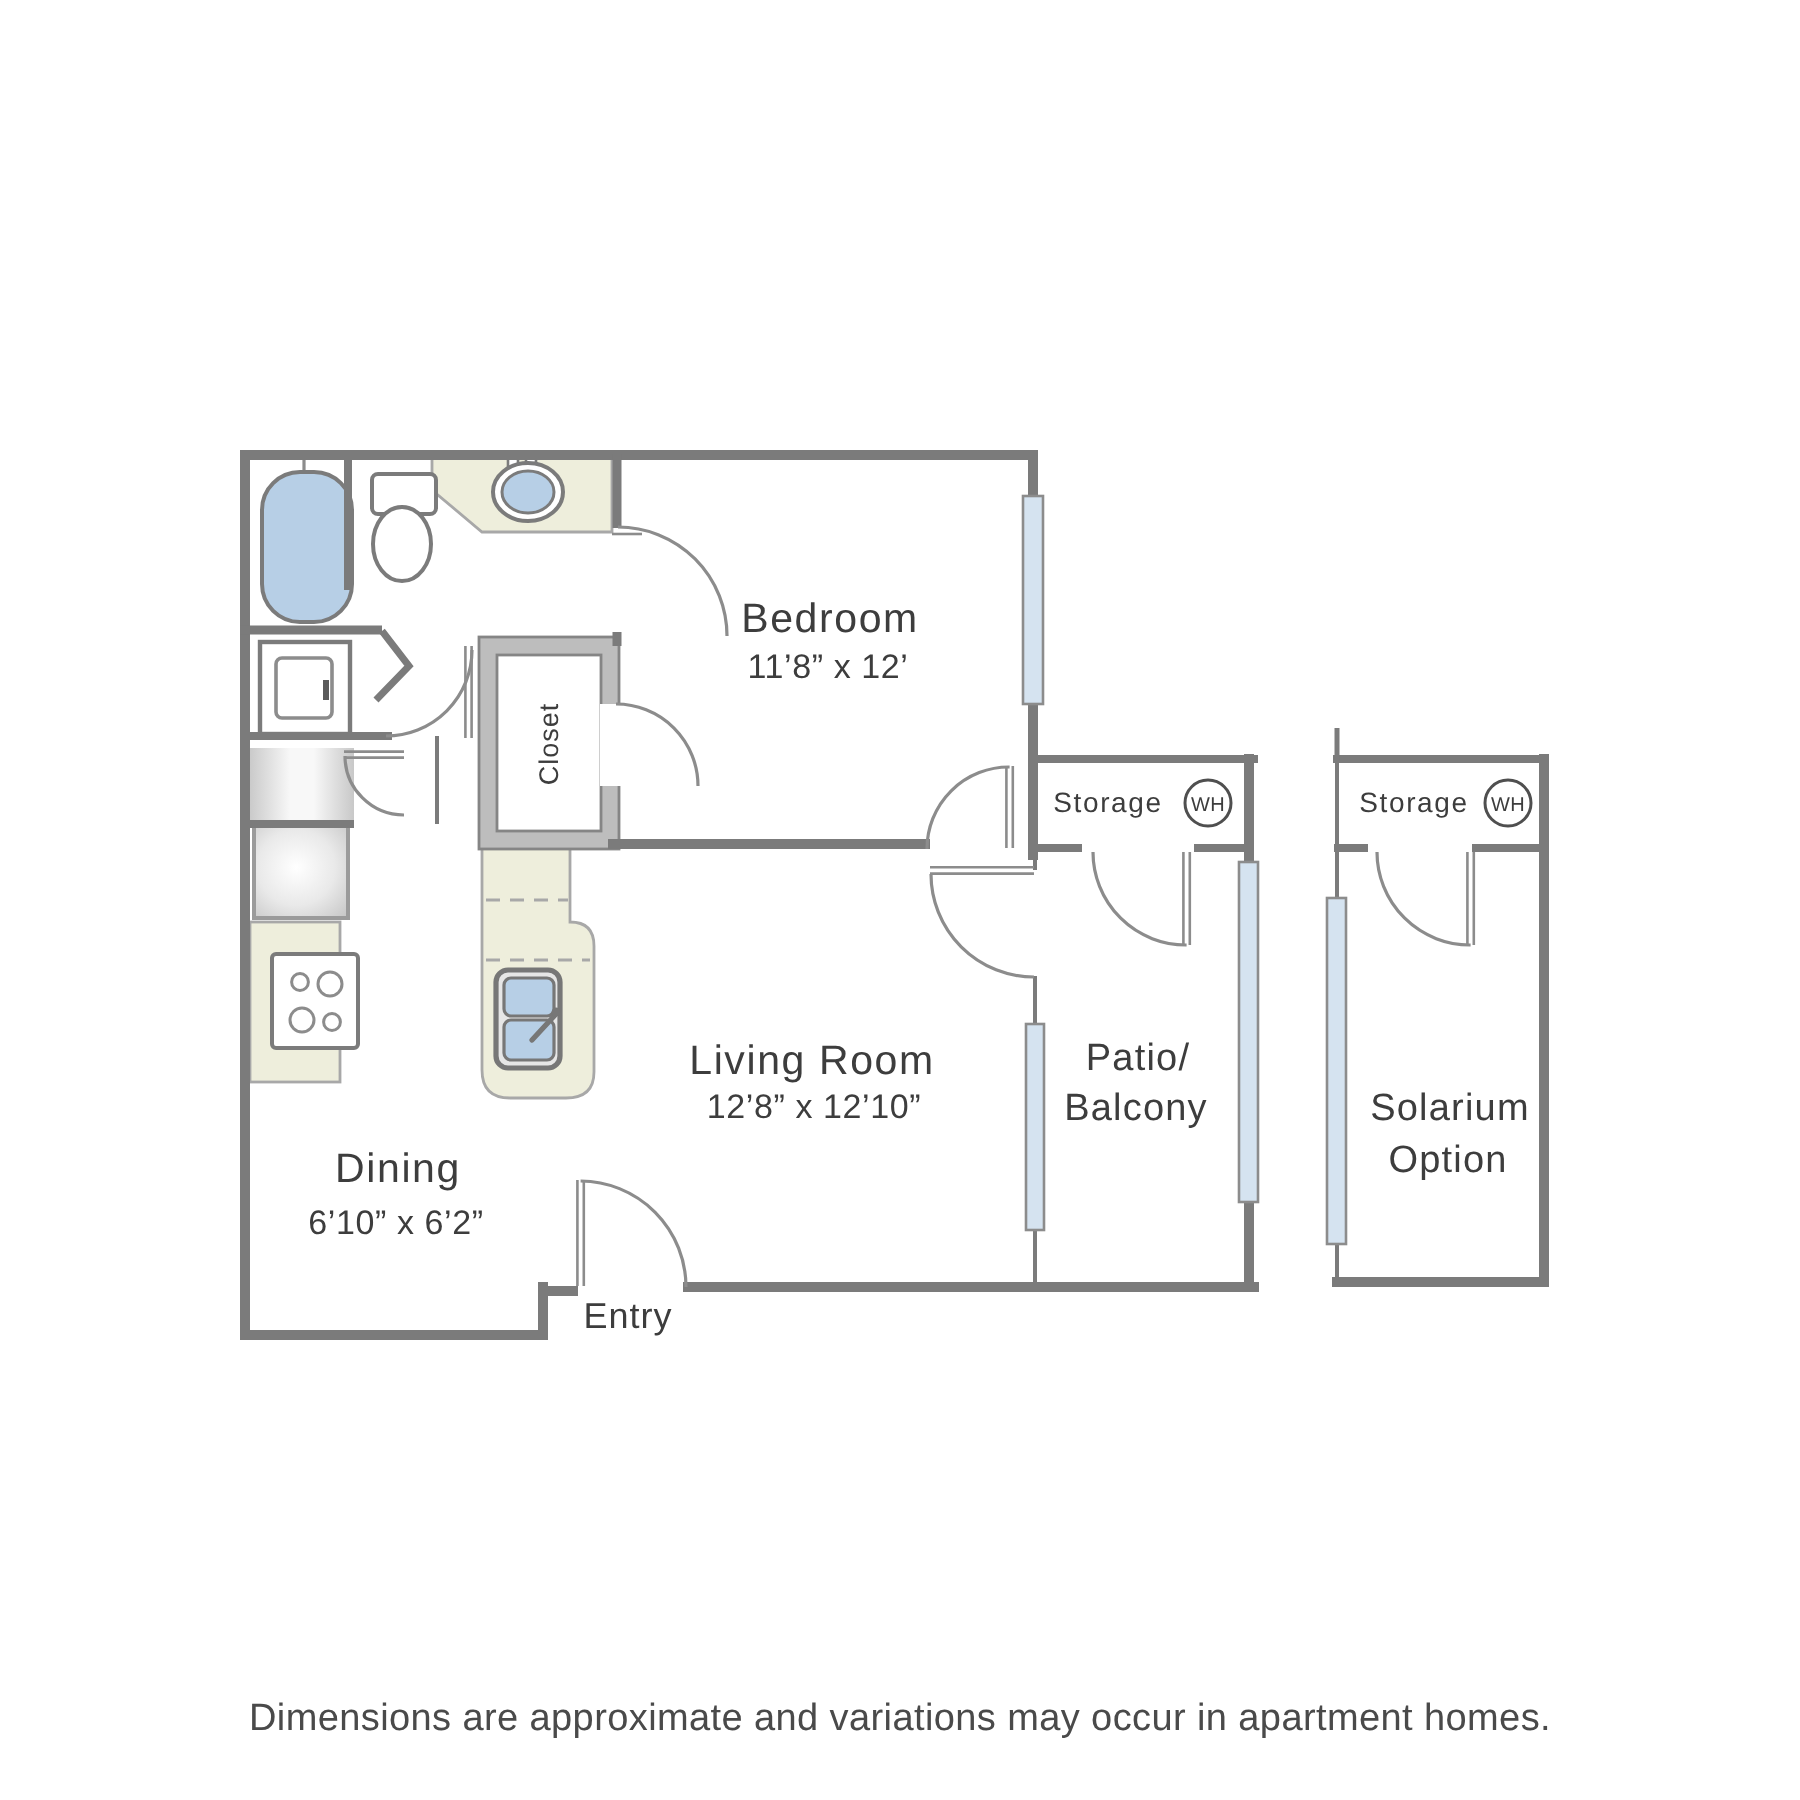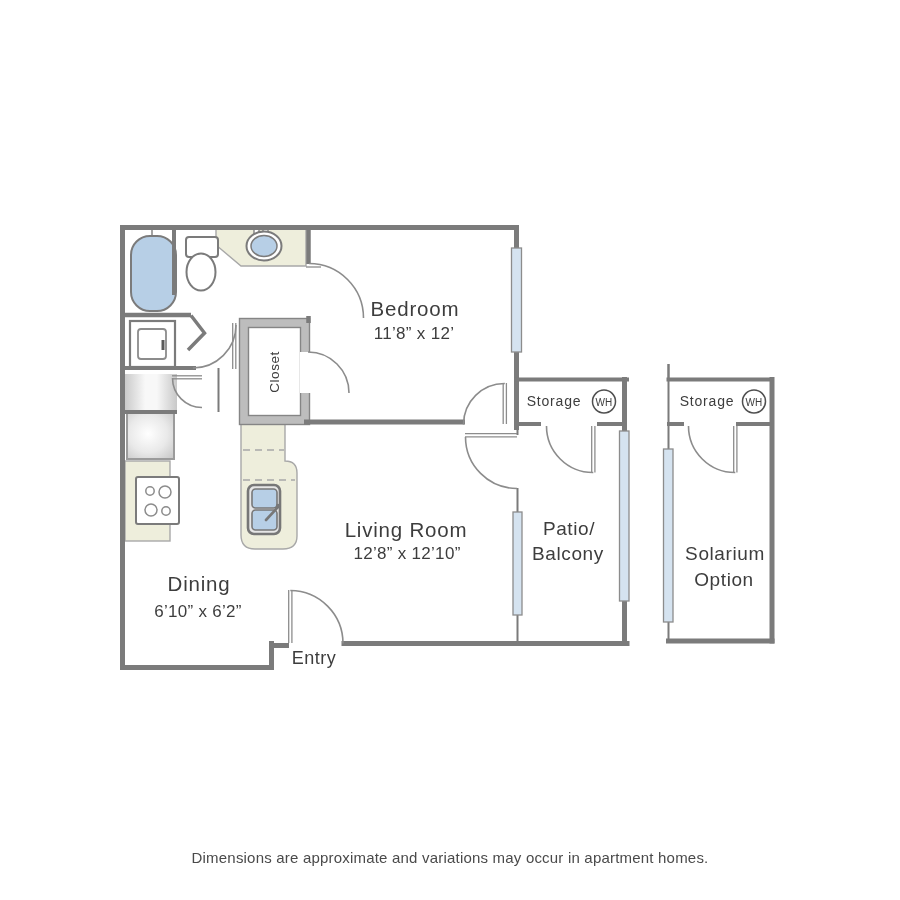--- a/index.html
+++ b/index.html
@@ -34,21 +34,21 @@
   
   text{fill:var(--ink);text-anchor:middle;font-family:"Liberation Sans",sans-serif;}
   .t-room{font-size:20.5px;letter-spacing:0.8px;}
   .t-dims{font-size:17px;letter-spacing:0.3px;}
   .t-mid{font-size:19px;letter-spacing:0.6px;}
   .t-small{font-size:14px;letter-spacing:0.8px;}
   .t-wh{font-size:10px;letter-spacing:0.2px;}
   .t-closet{font-size:13.5px;letter-spacing:0.5px;}
   .t-entry{font-size:18px;letter-spacing:0.5px;}
   .disclaimer{position:absolute;left:0;top:849px;width:900px;text-align:center;
-    font-size:15px;color:var(--caption);letter-spacing:0.2px;}
+    font-size:19px;color:var(--caption);letter-spacing:0.2px;}
 </style>
 </head>
 <body>
 
 <div class="canvas">
 <svg width="900" height="900" viewBox="0 0 900 900">
   <defs>
     <radialGradient id="fridgeGrad" cx="45%" cy="45%" r="75%">
       <stop offset="0%" stop-color="#ffffff"></stop>
       <stop offset="55%" stop-color="#e9e9e9"></stop>

